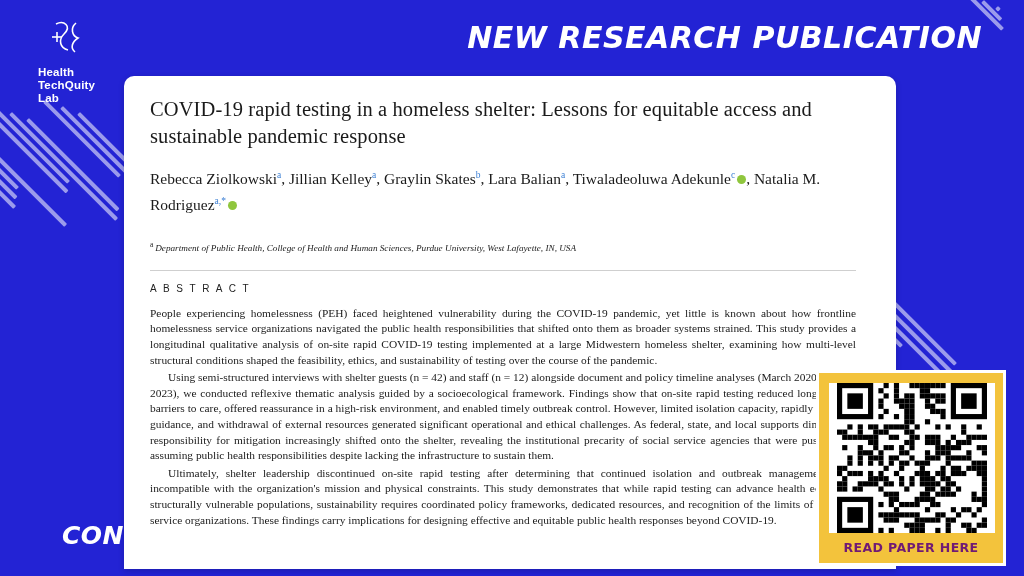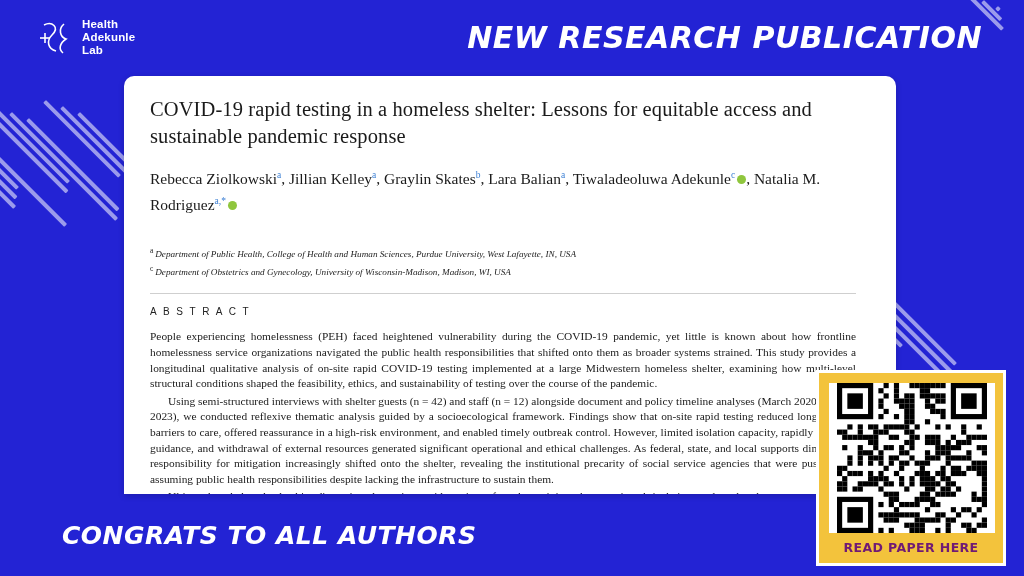--- a/index.html
+++ b/index.html
@@ -55,20 +55,21 @@
 
   
   .logo {
     position: absolute;
     left: 38px;
     top: 18px;
     display: flex;
     align-items: center;
     gap: 10px;
     color: #ffffff;
+    flex-direction: column;
   }
   .logo-mark {
     width: 34px;
     height: 38px;
   }
   .logo-text {
     font-size: 11.5px;
     line-height: 13px;
     font-weight: bold;
     letter-spacing: 0.2px;
@@ -102,21 +103,21 @@
     font-family: "DejaVu Sans", sans-serif;
     text-align: right;
   }
 
   
   .paper {
     position: absolute;
     left: 124px;
     top: 76px;
     width: 772px;
-    height: 418px;
+    height: 493px;
     background: #ffffff;
     border-radius: 10px 10px 0 0;
     padding: 18px 40px 0 26px;
     box-sizing: border-box;
     color: #111111;
     overflow: hidden;
     box-shadow: 0 2px 6px rgba(0,0,0,0.18);
   }
   .paper-title {
     font-family: "Liberation Serif", serif;
@@ -124,21 +125,21 @@
     line-height: 27px;
     color: #1a1a1a;
     margin: 2px 0 14px 0;
     letter-spacing: 0.1px;
   }
   .authors {
     font-family: "Liberation Serif", serif;
     font-size: 15.5px;
     line-height: 22px;
     color: #1a1a1a;
-    margin-bottom: 28px;
+    margin-bottom: 22px;
   }
   .authors sup {
     font-size: 9.5px;
     color: #3b7fd4;
     vertical-align: super;
   }
   .orcid {
     display: inline-block;
     width: 9px;
     height: 9px;
@@ -256,33 +257,32 @@
     <span class="logo-mark">
       <svg width="34" height="38" viewBox="0 0 34 38" fill="none" xmlns="http://www.w3.org/2000/svg">
         <path d="M6 6 C14 2, 22 8, 14 16 C8 22, 10 30, 18 32" stroke="#ffffff" stroke-width="1.6" fill="none"></path>
         <path d="M26 5 C20 10, 22 18, 28 20 C22 24, 20 30, 25 34" stroke="#ffffff" stroke-width="1.6" fill="none"></path>
         <path d="M2 19 H12" stroke="#ffffff" stroke-width="1.6"></path>
         <path d="M7 14 V24" stroke="#ffffff" stroke-width="1.6"></path>
       </svg>
     </span>
     <span class="logo-text">
       <span>Health</span><br>
-      <span>Adekunle</span><br>
+      <span>TechQuity</span><br>
       <span>Lab</span>
     </span>
   </div>
 
   <div class="headline">NEW RESEARCH PUBLICATION</div>
 
   <div class="paper">
     <div class="paper-title">COVID-19 rapid testing in a homeless shelter: Lessons for equitable access and sustainable pandemic response</div>
     <div class="authors" id="author-list"><span>Rebecca Ziolkowski</span><sup>a</sup>, <span>Jillian Kelley</span><sup>a</sup>, <span>Graylin Skates</span><sup>b</sup>, <span>Lara Balian</span><sup>a</sup>, <span>Tiwaladeoluwa Adekunle</span><sup>c</sup><span class="orcid"></span>, <span>Natalia M. Rodriguez</span><sup>a,*</sup><span class="orcid"></span></div>
     <div class="affils" id="affil-list">
         <div><sup>a </sup>Department of Public Health, College of Health and Human Sciences, Purdue University, West Lafayette, IN, USA</div>
-        <div><sup>c </sup>Department of Obstetrics and Gynecology, University of Wisconsin-Madison, Madison, WI, USA</div>
       </div>
     <div class="rule"></div>
     <div class="abstract-head">A B S T R A C T</div>
     <div class="abstract" id="abstract-body">
         <p>People experiencing homelessness (PEH) faced heightened vulnerability during the COVID-19 pandemic, yet little is known about how frontline homelessness service organizations navigated the public health responsibilities that shifted onto them as broader systems strained. This study provides a longitudinal qualitative analysis of on-site rapid COVID-19 testing implemented at a large Midwestern homeless shelter, examining how multi-level structural conditions shaped the feasibility, ethics, and sustainability of testing over the course of the pandemic.</p>
         <p>Using semi-structured interviews with shelter guests (n = 42) and staff (n = 12) alongside document and policy timeline analyses (March 2020-January 2023), we conducted reflexive thematic analysis guided by a socioecological framework. Findings show that on-site rapid testing reduced longstanding barriers to care, offered reassurance in a high-risk environment, and enabled timely outbreak control. However, limited isolation capacity, rapidly evolving guidance, and withdrawal of external resources generated significant operational and ethical challenges. As federal, state, and local supports diminished, responsibility for mitigation increasingly shifted onto the shelter, revealing the institutional precarity of social service agencies that were pushed into assuming public health responsibilities despite lacking the infrastructure to sustain them.</p>
         <p>Ultimately, shelter leadership discontinued on-site rapid testing after determining that continued isolation and outbreak management were incompatible with the organization's mission and physical constraints. This study demonstrates that while rapid testing can advance health equity for structurally vulnerable populations, sustainability requires coordinated policy frameworks, dedicated resources, and recognition of the limits of frontline service organizations. These findings carry implications for designing effective and equitable public health responses beyond COVID-19.</p>
       </div>
   </div>
 

